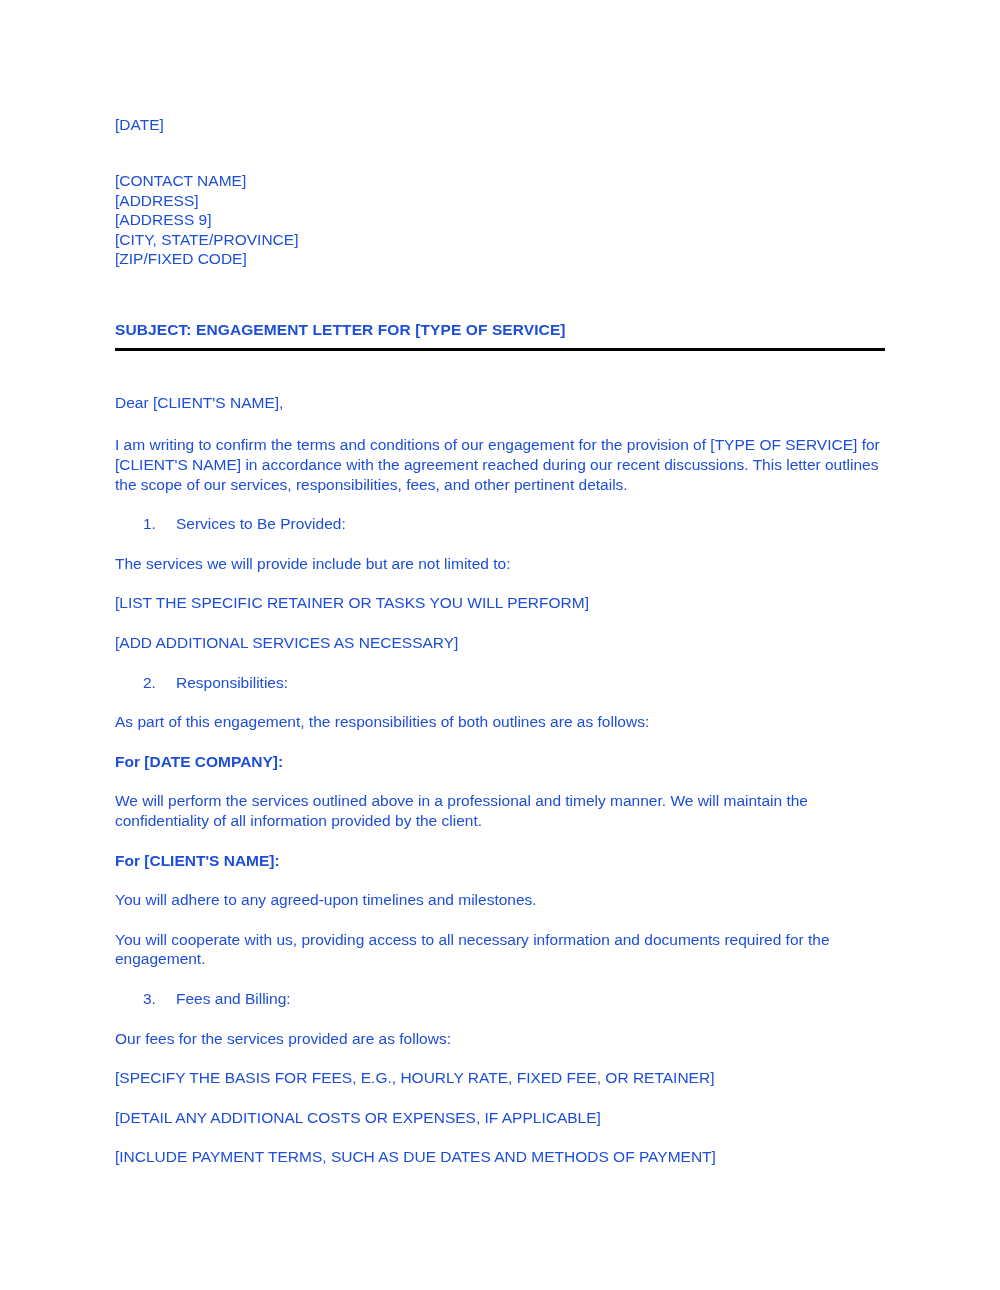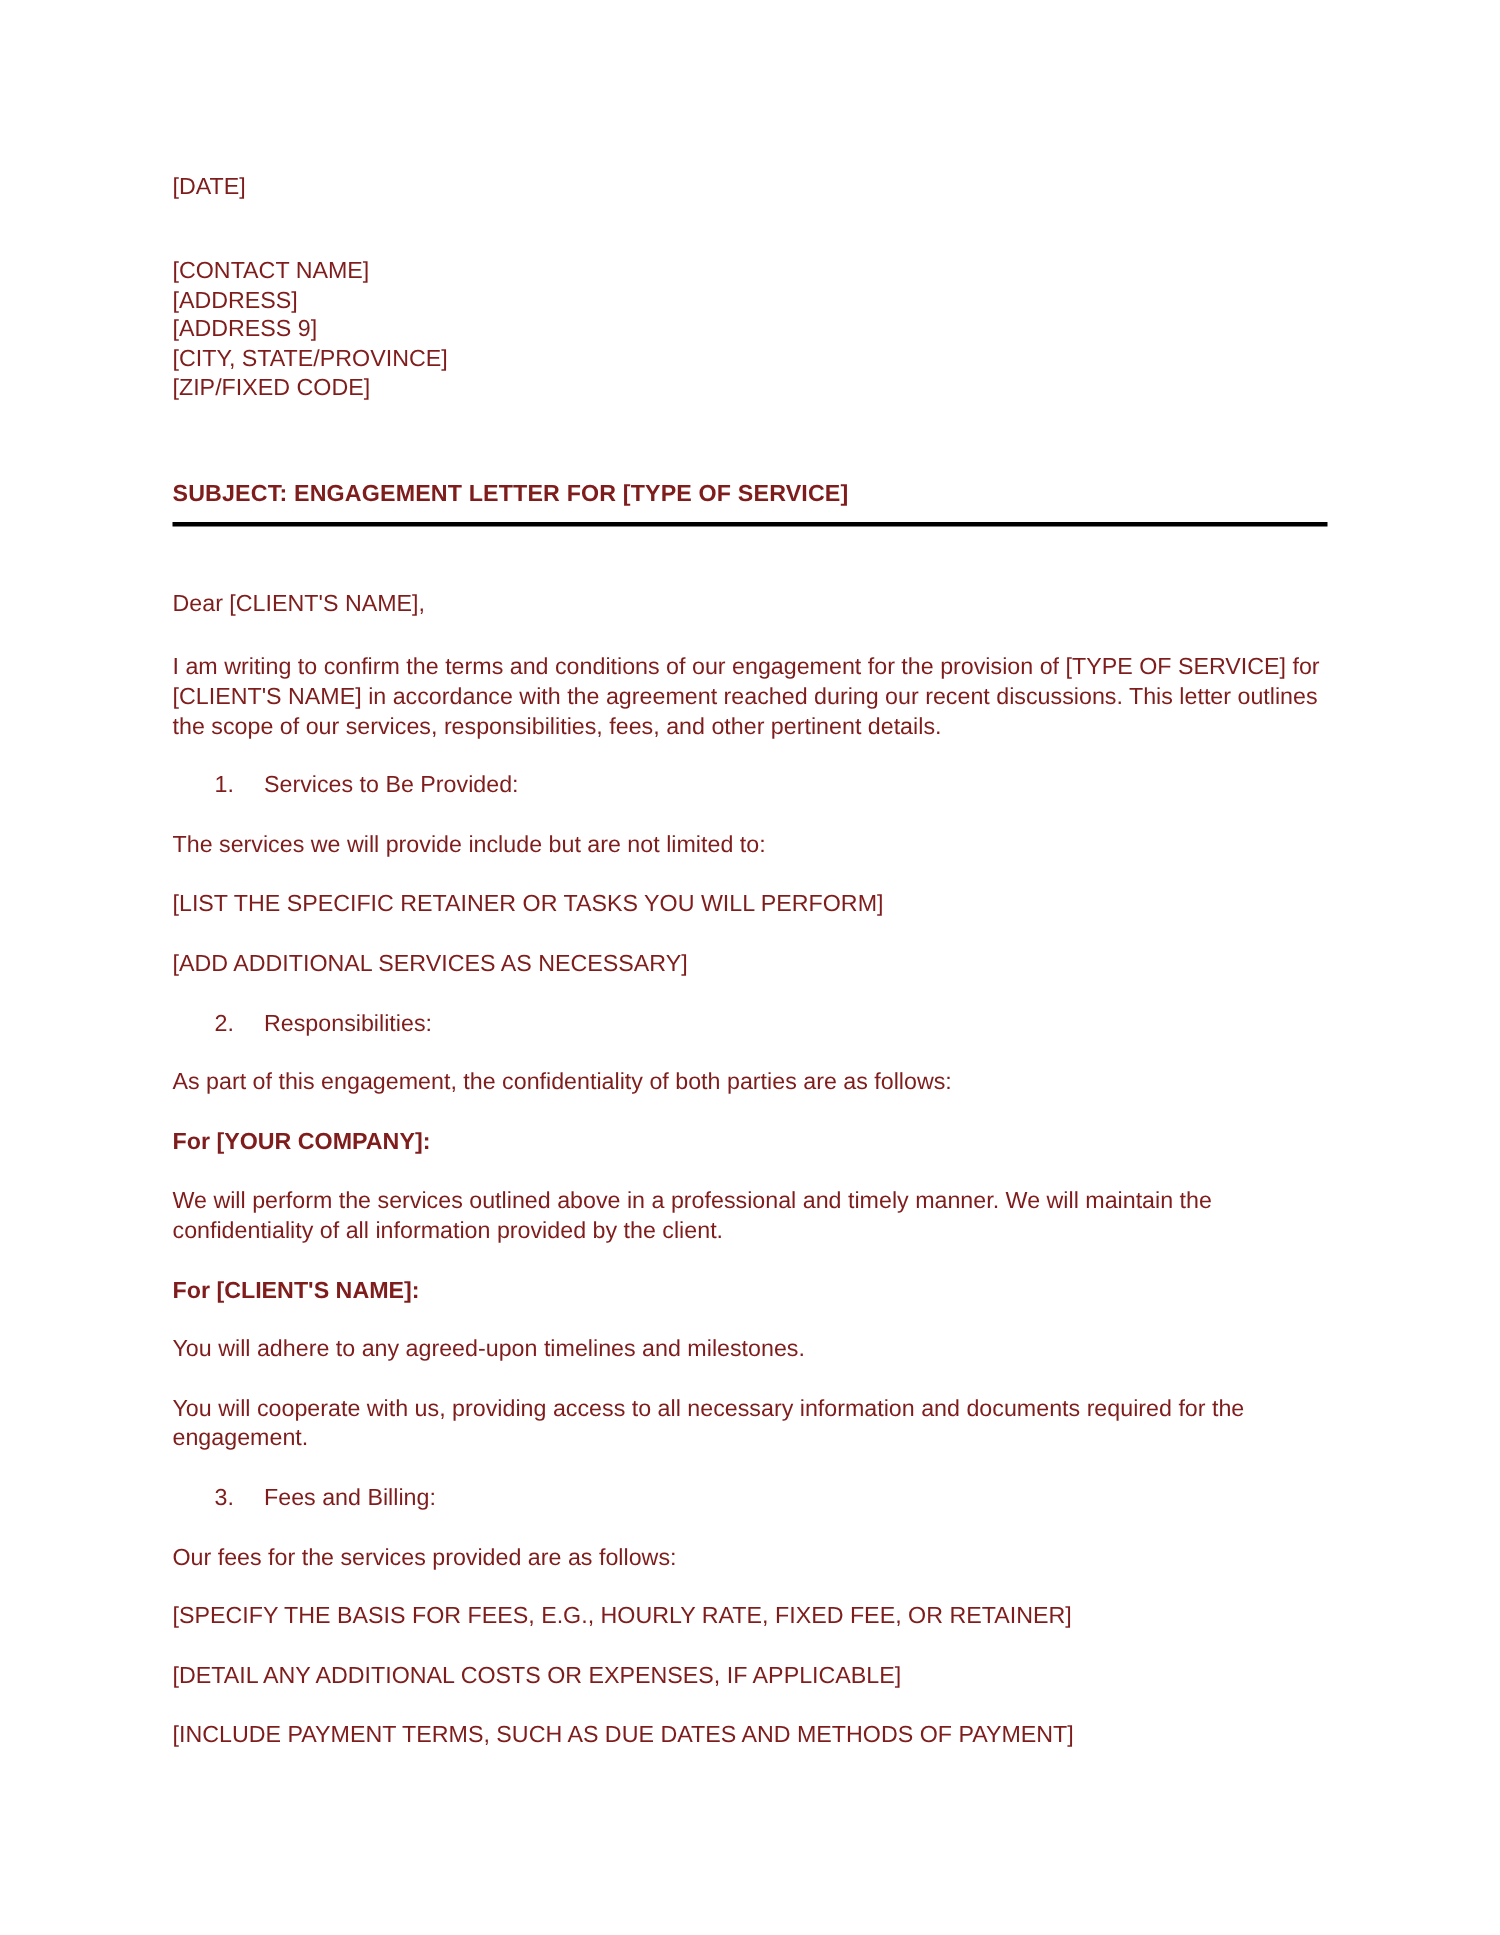--- a/index.html
+++ b/index.html
@@ -8,21 +8,21 @@
     background: #ffffff;
   }
   .page {
     position: relative;
     width: 1000px;
     height: 1290px;
     background: #ffffff;
     margin: 0 auto;
     overflow: hidden;
     font-family: "Liberation Sans", sans-serif;
-    color: #7f1d1d;
+    color: #1d4ed8;
   }
   .content {
     position: absolute;
     left: 115px;
     top: 115px;
     width: 770px;
   }
   .line {
     font-size: 15.5px;
     line-height: 19.4px;
@@ -119,23 +119,23 @@
     </div>
 
     <div class="para">The services we will provide include but are not limited to:</div>
     <div class="para">[LIST THE SPECIFIC RETAINER OR TASKS YOU WILL PERFORM]</div>
     <div class="para">[ADD ADDITIONAL SERVICES AS NECESSARY]</div>
 
     <div class="numbered">
       <span class="num">2.</span><span>Responsibilities:</span>
     </div>
 
-    <div class="para">As part of this engagement, the confidentiality of both parties are as follows:</div>
+    <div class="para">As part of this engagement, the responsibilities of both outlines are as follows:</div>
 
-    <div class="subhead">For [YOUR COMPANY]:</div>
+    <div class="subhead">For [DATE COMPANY]:</div>
     <div class="para">We will perform the services outlined above in a professional and timely manner.
 We will maintain the confidentiality of all information provided by the client.</div>
 
     <div class="subhead">For [CLIENT'S NAME]:</div>
     <div class="para">You will adhere to any agreed-upon timelines and milestones.</div>
     <div class="para">You will cooperate with us, providing access to all necessary information and documents required for the engagement.</div>
 
     <div class="numbered">
       <span class="num">3.</span><span>Fees and Billing:</span>
     </div>

